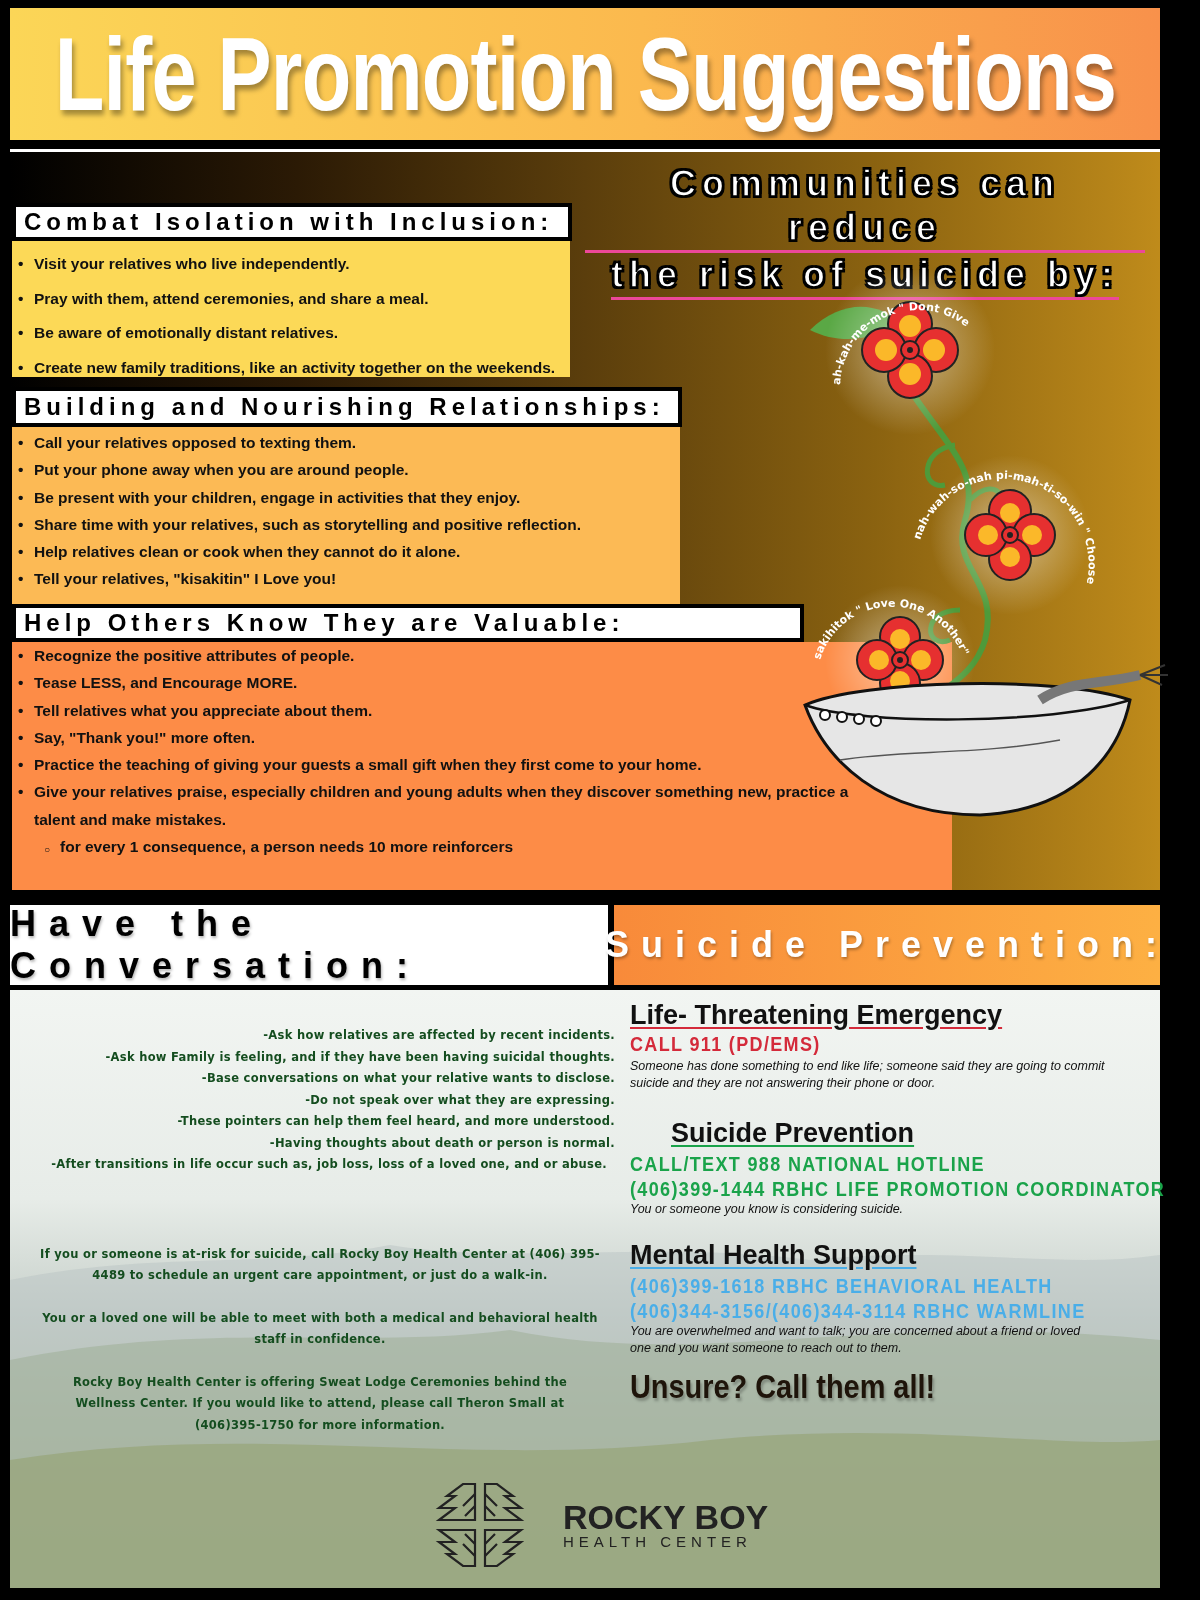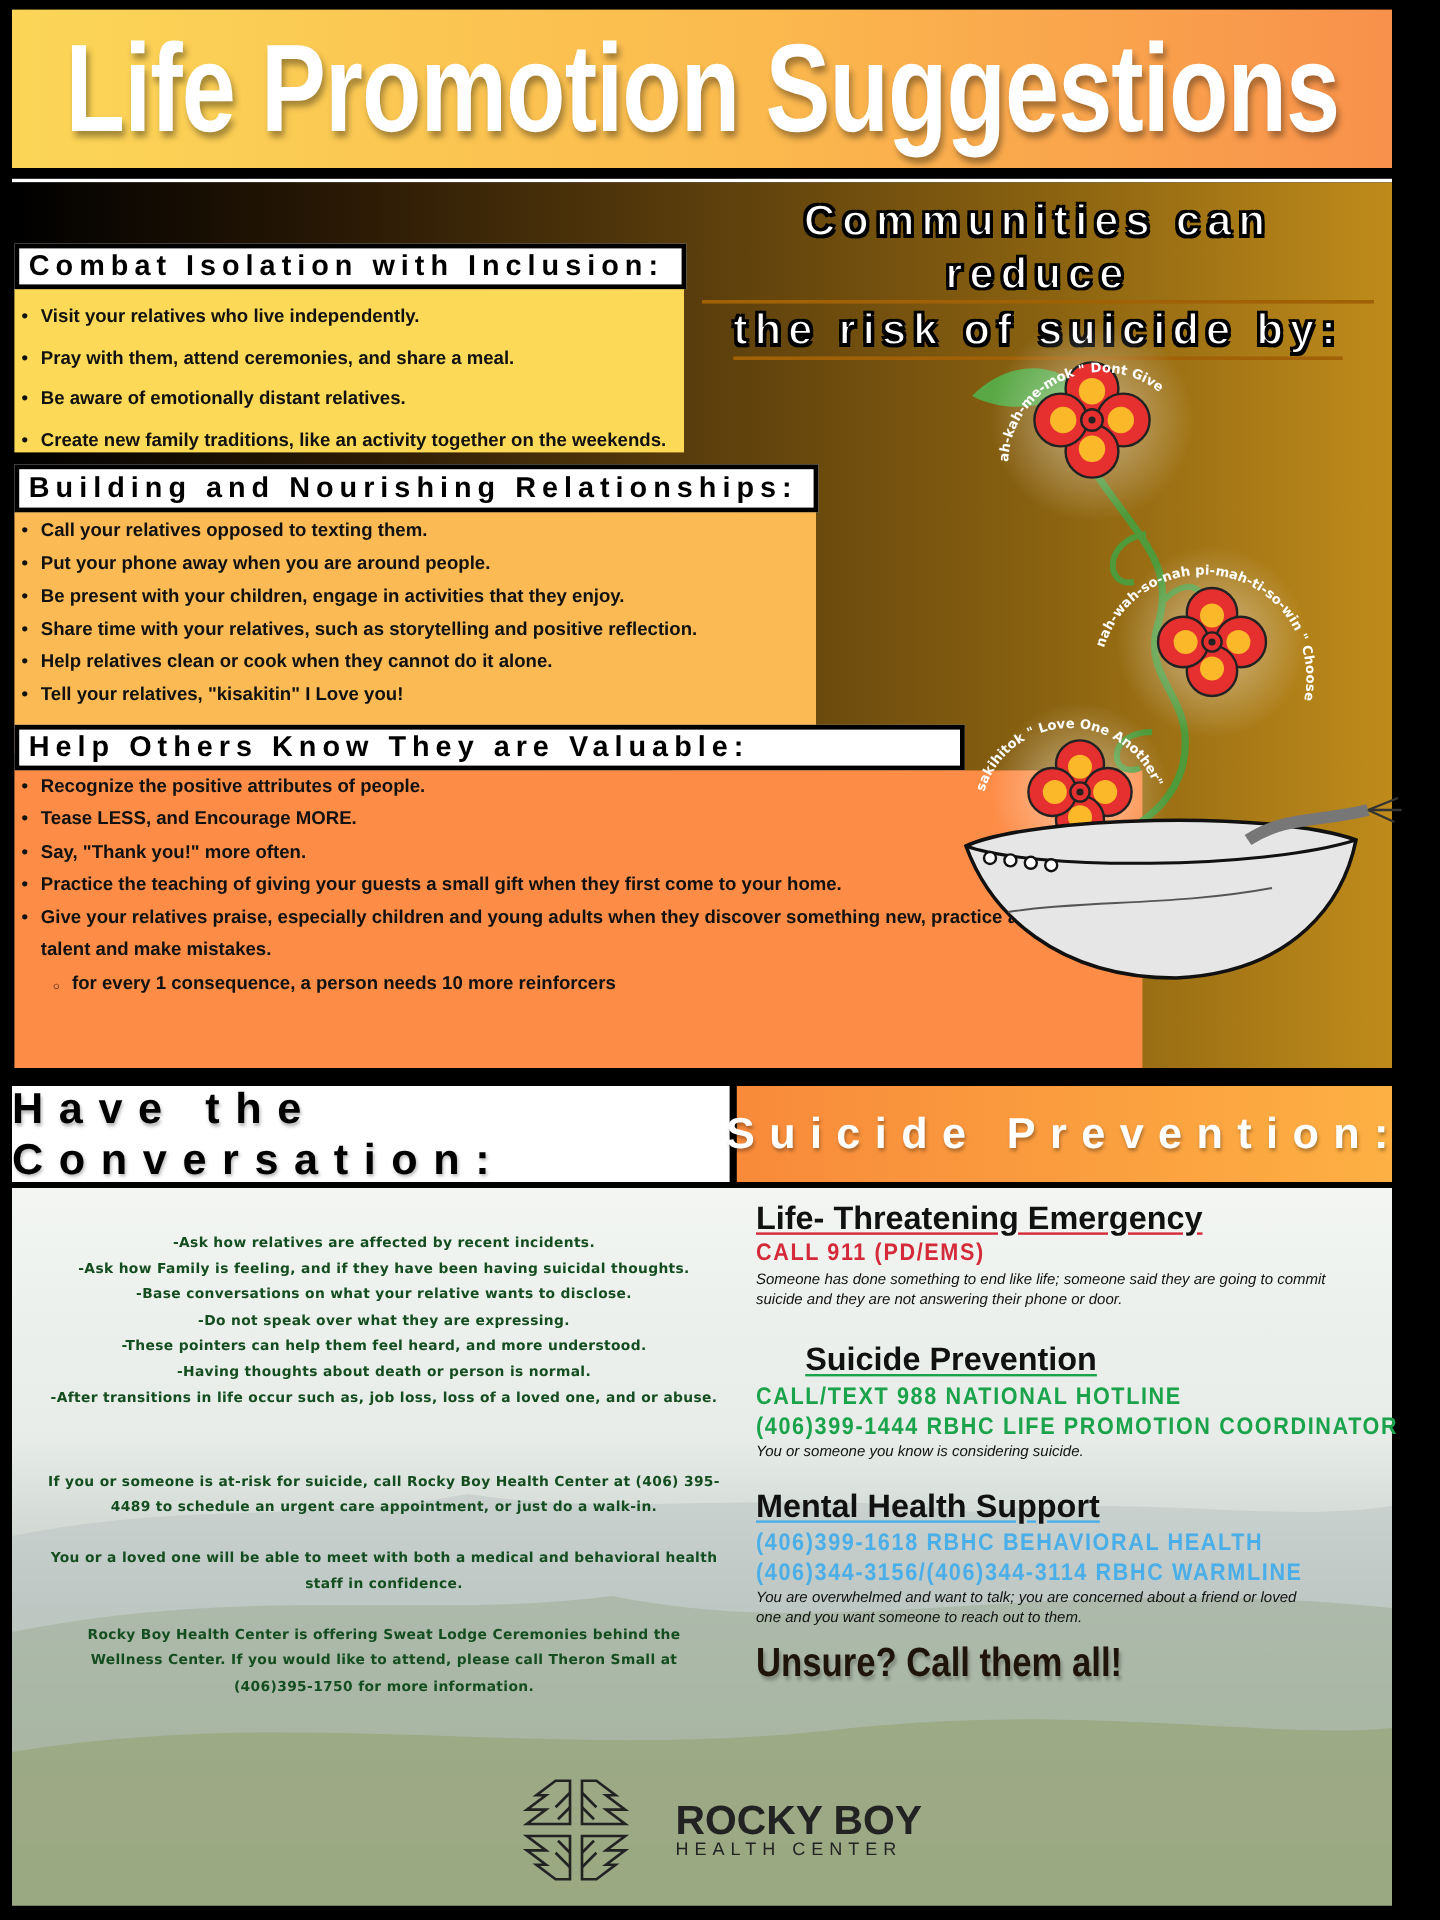--- a/index.html
+++ b/index.html
@@ -25,21 +25,21 @@
     left: 10px; top: 152px; width: 1150px; height: 738px;
     background: linear-gradient(90deg, #000 0%, #2b1a05 25%, #5b3e0c 50%, #8a6210 75%, #bf8b1b 100%);
   }
   .communities {
     left: 585px; top: 162px; width: 560px; text-align: center;
     font-family: "Liberation Sans", sans-serif; font-weight: 700; color: #fff;
     font-size: 36px; letter-spacing: 6px; line-height: 44px;
     -webkit-text-stroke: 1.5px #000;
     text-shadow: 2px 2px 0 #000, -2px -2px 0 #000, 2px -2px 0 #000, -2px 2px 0 #000;
   }
-  .communities span { display: inline-block; border-bottom: 3px solid #a16207; padding-bottom: 0; }
+  .communities span { display: inline-block; border-bottom: 3px solid #ec4899; padding-bottom: 0; }
   .section-head {
     background: #fff; border: 4px solid #000; box-sizing: border-box;
     font-family: "Liberation Sans", sans-serif; font-weight: 700; color: #000;
     font-size: 24px; letter-spacing: 5px; padding-left: 8px; display: flex; align-items: center;
     white-space: nowrap;
   }
   .section-body { box-sizing: border-box; }
   .bullets { list-style: none; margin: 0; padding: 0; }
   .bullets li {
     color: #111; font-size: 15.5px; font-weight: 700; position: relative; padding-left: 22px;
@@ -137,20 +137,21 @@
   </ul>
 </div>
 
 <div class="abs section-head" style="left:12px; top:604px; width:792px; height:38px;">
   <span>Help Others Know They are Valuable:</span>
 </div>
 <div class="abs section-body" style="left:12px; top:642px; width:940px; height:248px; background:#fd8c47; padding-top:0px; padding-right:60px;">
   <ul class="bullets" style="line-height:27.3px;">
     <li>Recognize the positive attributes of people.</li>
     <li>Tease LESS, and Encourage MORE.</li>
+    <li>Tell relatives what you appreciate about them.</li>
     <li>Say, "Thank you!" more often.</li>
     <li>Practice the teaching of giving your guests a small gift when they first come to your home.</li>
     <li>Give your relatives praise, especially children and young adults when they discover something new, practice a talent and make mistakes.</li>
     <li class="sub-bullet">for every 1 consequence, a person needs 10 more reinforcers</li>
   </ul>
 </div>
 
 <svg class="abs illustration" viewBox="0 0 380 600">
   <defs>
     <radialGradient id="glow" cx="50%" cy="50%" r="50%">
@@ -241,21 +242,21 @@
 </svg>
 
 <div class="abs conv-head">
   <span>Have the Conversation:</span>
 </div>
 <div class="abs prev-head">
   <span>Suicide Prevention:</span>
 </div>
 
 <div class="abs conv-text">
-  <div style="margin-bottom:48px;">
+  <div style="margin-bottom:68px;text-align:right;">
     <div>-Ask how relatives are affected by recent incidents.</div>
     <div>-Ask how Family is feeling, and if they have been having suicidal thoughts.</div>
     <div>-Base conversations on what your relative wants to disclose.</div>
     <div>-Do not speak over what they are expressing.</div>
     <div>-These pointers can help them feel heard, and more understood.</div>
     <div>-Having thoughts about death or person is normal.</div>
     <div style="padding:0 8px;">-After transitions in life occur such as, job loss, loss of a loved one, and or abuse.</div>
   </div>
   <p>If you or someone is at-risk for suicide, call Rocky Boy Health Center at (406) 395-4489 to schedule an urgent care appointment, or just do a walk-in.</p>
   <p style="padding:0 10px;">You or a loved one will be able to meet with both a medical and behavioral health staff in confidence.</p>

